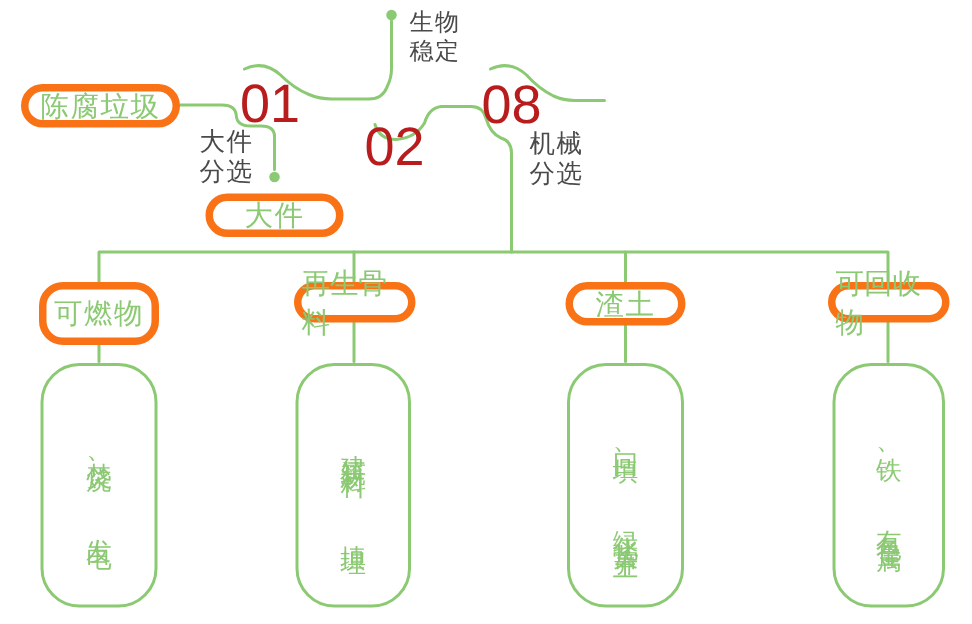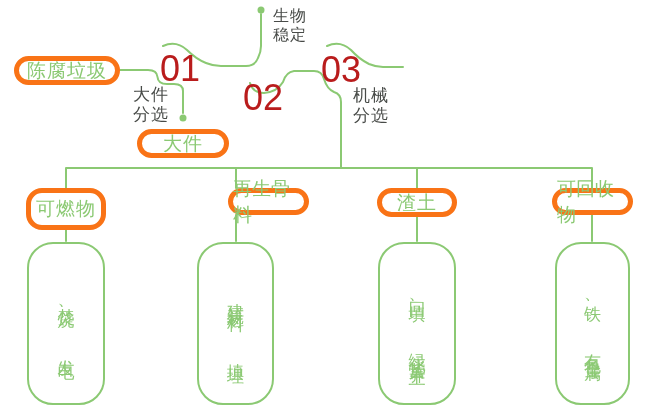--- a/index.html
+++ b/index.html
@@ -84,33 +84,33 @@
     <path d="M66 215 V241"></path>
     <path d="M236 215 V241"></path>
     <path d="M417 215 V241"></path>
     <path d="M592 215 V241"></path>
   </svg>
 
   <div class="pill" style="left:14px;top:56px;width:106px;height:29px;">陈腐垃圾</div>
 
   <div class="stepnum" style="left:180px;top:55px;">01</div>
   <div class="stepnum" style="left:263px;top:56px;margin-top:28px;">02</div>
-  <div class="stepnum" style="left:341px;top:56px;">03</div>
+  <div class="stepnum" style="left:341px;top:56px;">08</div>
 
   <div class="lbl" style="left:133px;top:85px;">大件
 分选</div>
   <div class="lbl bio" style="left:273px;top:6px;">生物
 稳定</div>
   <div class="lbl" style="left:353px;top:86px;">机械
 分选</div>
 
   <div class="pill" style="left:137px;top:129px;width:92px;height:29px;">大件</div>
 
   <div class="pill" style="left:26px;top:188px;width:80px;height:42px;">可燃物</div>
-  <div class="pill" style="left:196px;top:188px;width:81px;height:27px;letter-spacing:0;margin-left:32px;">再生骨料</div>
+  <div class="pill" style="left:196px;top:188px;width:81px;height:27px;letter-spacing:0;">再生骨料</div>
   <div class="pill" style="left:377px;top:188px;width:80px;height:29px;">渣土</div>
   <div class="pill" style="left:552px;top:188px;width:81px;height:27px;letter-spacing:0;">可回收物</div>
 
   <div class="vbox" style="left:27px;width:78px;">
     <span class="vtext">焚烧、 发电</span>
   </div>
   <div class="vbox" style="left:197px;width:77px;">
     <span class="vtext">建筑材料、 填埋</span>
   </div>
   <div class="vbox" style="left:378px;width:78px;">

